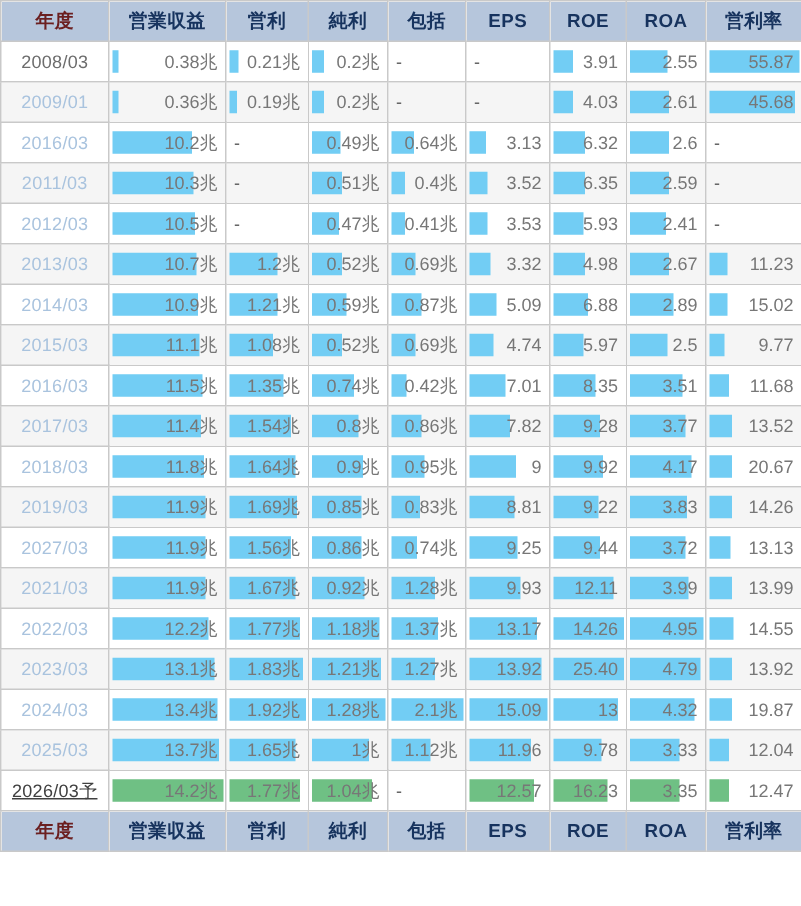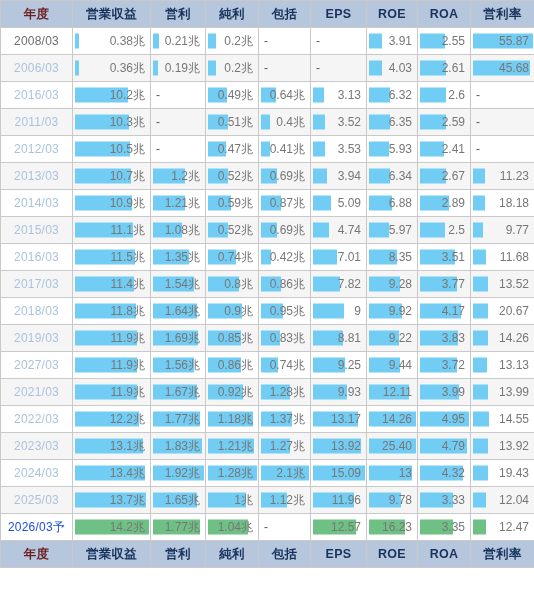--- a/index.html
+++ b/index.html
@@ -41,21 +41,21 @@
   tbody tr.even td{ background:#f5f5f5; }
   tbody tr.forecast td{ background:#ffffff; }
 
   td.year{
     text-align:center;
     color:#a9c3de;
     font-size:12px;
     letter-spacing:.2px;
   }
   tr.first-row td.year{ color:#6d6d6d; }
-  tr.forecast td.year{ color:#1d4ed8; }
+  tr.forecast td.year{ color:#404040;text-decoration:underline; }
 
   
   td.val{ position:relative; }
   .bar{
     position:absolute;
     left:2px; top:50%;
     transform:translateY(-50%);
     height:15px;
     background:#72cdf4;
     border-radius:0;
@@ -139,21 +139,21 @@
         <td class="val">
           <span class="bar" style="width: 25px;"></span>
           <span class="num">2.55</span>
         </td>
         <td class="val">
           <span class="bar" style="width: 60px;"></span>
           <span class="num">55.87</span>
         </td>
       </tr>
       <tr class="even">
-        <td class="year">2006/03</td>
+        <td class="year">2009/01</td>
         <td class="val">
           <span class="bar" style="width: 4px;"></span>
           <span class="num">0.36兆</span>
         </td>
         <td class="val">
           <span class="bar" style="width: 5px;"></span>
           <span class="num">0.19兆</span>
         </td>
         <td class="val">
           <span class="bar" style="width: 8px;"></span>
@@ -290,25 +290,25 @@
         <td class="val">
           <span class="bar" style="width: 20px;"></span>
           <span class="num">0.52兆</span>
         </td>
         <td class="val">
           <span class="bar" style="width: 16px;"></span>
           <span class="num">0.69兆</span>
         </td>
         <td class="val">
           <span class="bar" style="width: 14px;"></span>
-          <span class="num">3.94</span>
+          <span class="num">3.32</span>
         </td>
         <td class="val">
           <span class="bar" style="width: 21px;"></span>
-          <span class="num">6.34</span>
+          <span class="num">4.98</span>
         </td>
         <td class="val">
           <span class="bar" style="width: 26px;"></span>
           <span class="num">2.67</span>
         </td>
         <td class="val">
           <span class="bar" style="width: 12px;"></span>
           <span class="num">11.23</span>
         </td>
       </tr>
@@ -337,21 +337,21 @@
         <td class="val">
           <span class="bar" style="width: 23px;"></span>
           <span class="num">6.88</span>
         </td>
         <td class="val">
           <span class="bar" style="width: 29px;"></span>
           <span class="num">2.89</span>
         </td>
         <td class="val">
           <span class="bar" style="width: 12px;"></span>
-          <span class="num">18.18</span>
+          <span class="num">15.02</span>
         </td>
       </tr>
       <tr class="even">
         <td class="year">2015/03</td>
         <td class="val">
           <span class="bar" style="width: 58px;"></span>
           <span class="num">11.1兆</span>
         </td>
         <td class="val">
           <span class="bar" style="width: 29px;"></span>
@@ -687,21 +687,21 @@
         <td class="val">
           <span class="bar" style="width: 43px;"></span>
           <span class="num">13</span>
         </td>
         <td class="val">
           <span class="bar" style="width: 43px;"></span>
           <span class="num">4.32</span>
         </td>
         <td class="val">
           <span class="bar" style="width: 15px;"></span>
-          <span class="num">19.43</span>
+          <span class="num">19.87</span>
         </td>
       </tr>
       <tr class="even">
         <td class="year">2025/03</td>
         <td class="val">
           <span class="bar" style="width: 71px;"></span>
           <span class="num">13.7兆</span>
         </td>
         <td class="val">
           <span class="bar" style="width: 44px;"></span>

